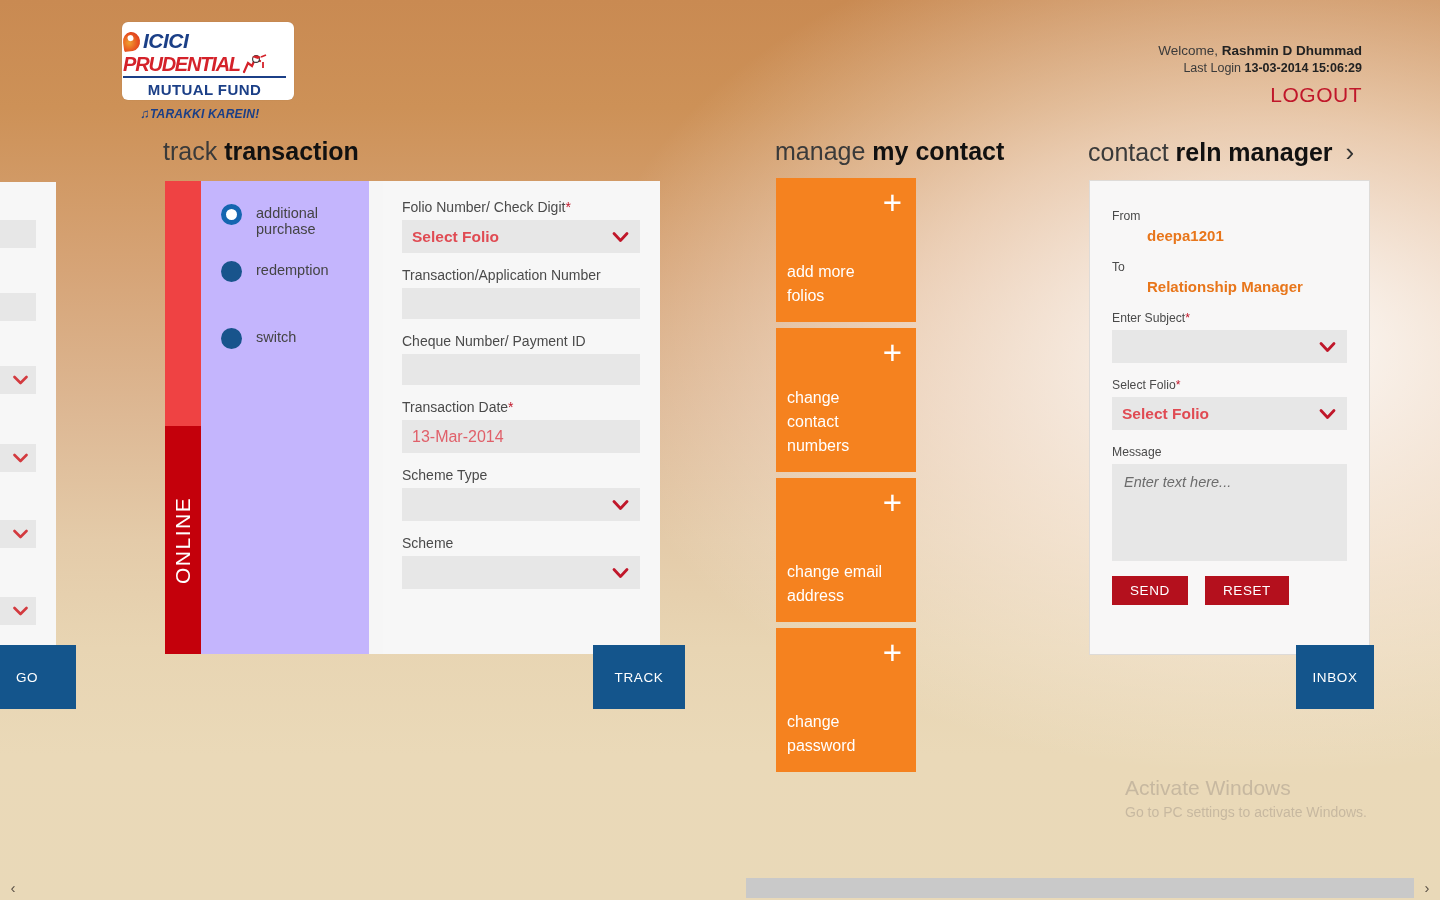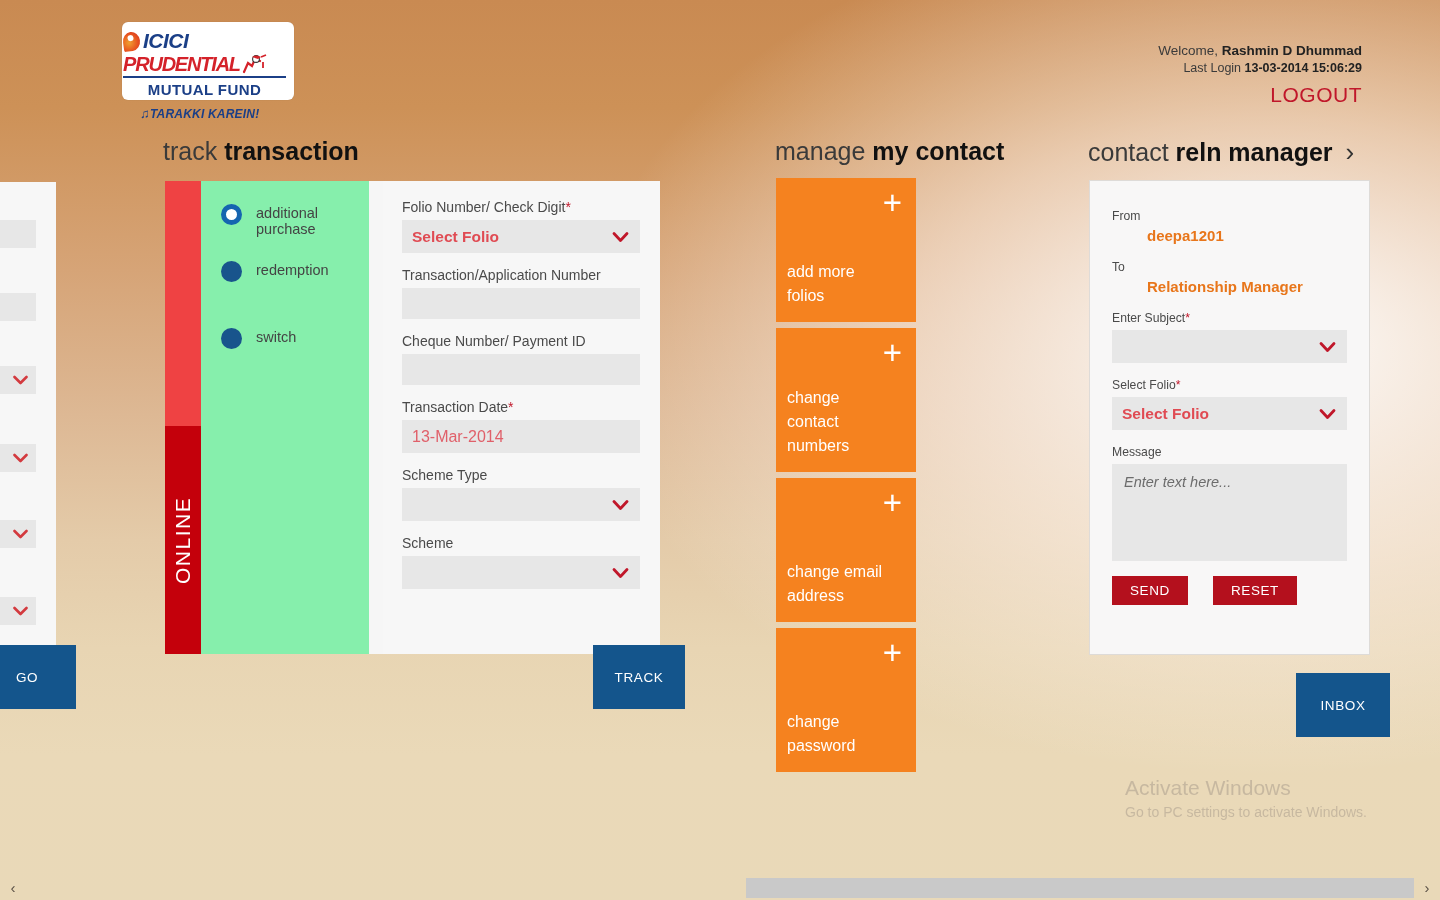--- a/index.html
+++ b/index.html
@@ -164,21 +164,21 @@
     background: #14558c;
     color: #ffffff;
     font-size: 13.5px;
     letter-spacing: 0.6px;
     display: flex;
     align-items: center;
     justify-content: center;
   }
   #btn-go { left: 0px; top: 645px; width: 76px; height: 64px; justify-content: flex-start; padding-left: 16px; }
   #btn-track { left: 593px; top: 645px; width: 92px; height: 64px; }
-  #btn-inbox { left: 1296px; top: 673px; width: 94px; height: 64px; }
+  #btn-inbox { left: 1296px; top: 645px; width: 78px; height: 64px; }
 
   
   .track-card {
     position: absolute;
     left: 165px;
     top: 181px;
     width: 495px;
     height: 473px;
     background: #f6f6f6;
   }
@@ -210,21 +210,21 @@
     transform: rotate(180deg);
     display: flex;
     align-items: center;
     justify-content: center;
   }
   .radio-col {
     position: absolute;
     left: 36px; top: 0;
     width: 168px;
     height: 473px;
-    background: #86efac;
+    background: #c4b5fd;
   }
   .radio-item {
     position: absolute;
     left: 20px;
     display: flex;
     align-items: flex-start;
   }
   .radio-mark {
     width: 21px; height: 21px;
     border-radius: 50%;
@@ -358,21 +358,21 @@
     height: 97px;
     background: #e7e7e7;
     padding: 9px 12px;
     margin-bottom: 15px;
   }
   .cc-placeholder {
     font-size: 14.5px;
     font-style: italic;
     color: #6c6c6c;
   }
-  .cc-btns { display: flex; gap: 25px; }
+  .cc-btns { display: flex; gap: 17px; }
   .cc-btn {
     background: #b4101d;
     color: #fff;
     font-size: 13.5px;
     letter-spacing: 0.6px;
     padding: 7px 18px;
     text-align: center;
     min-width: 64px;
   }
 

